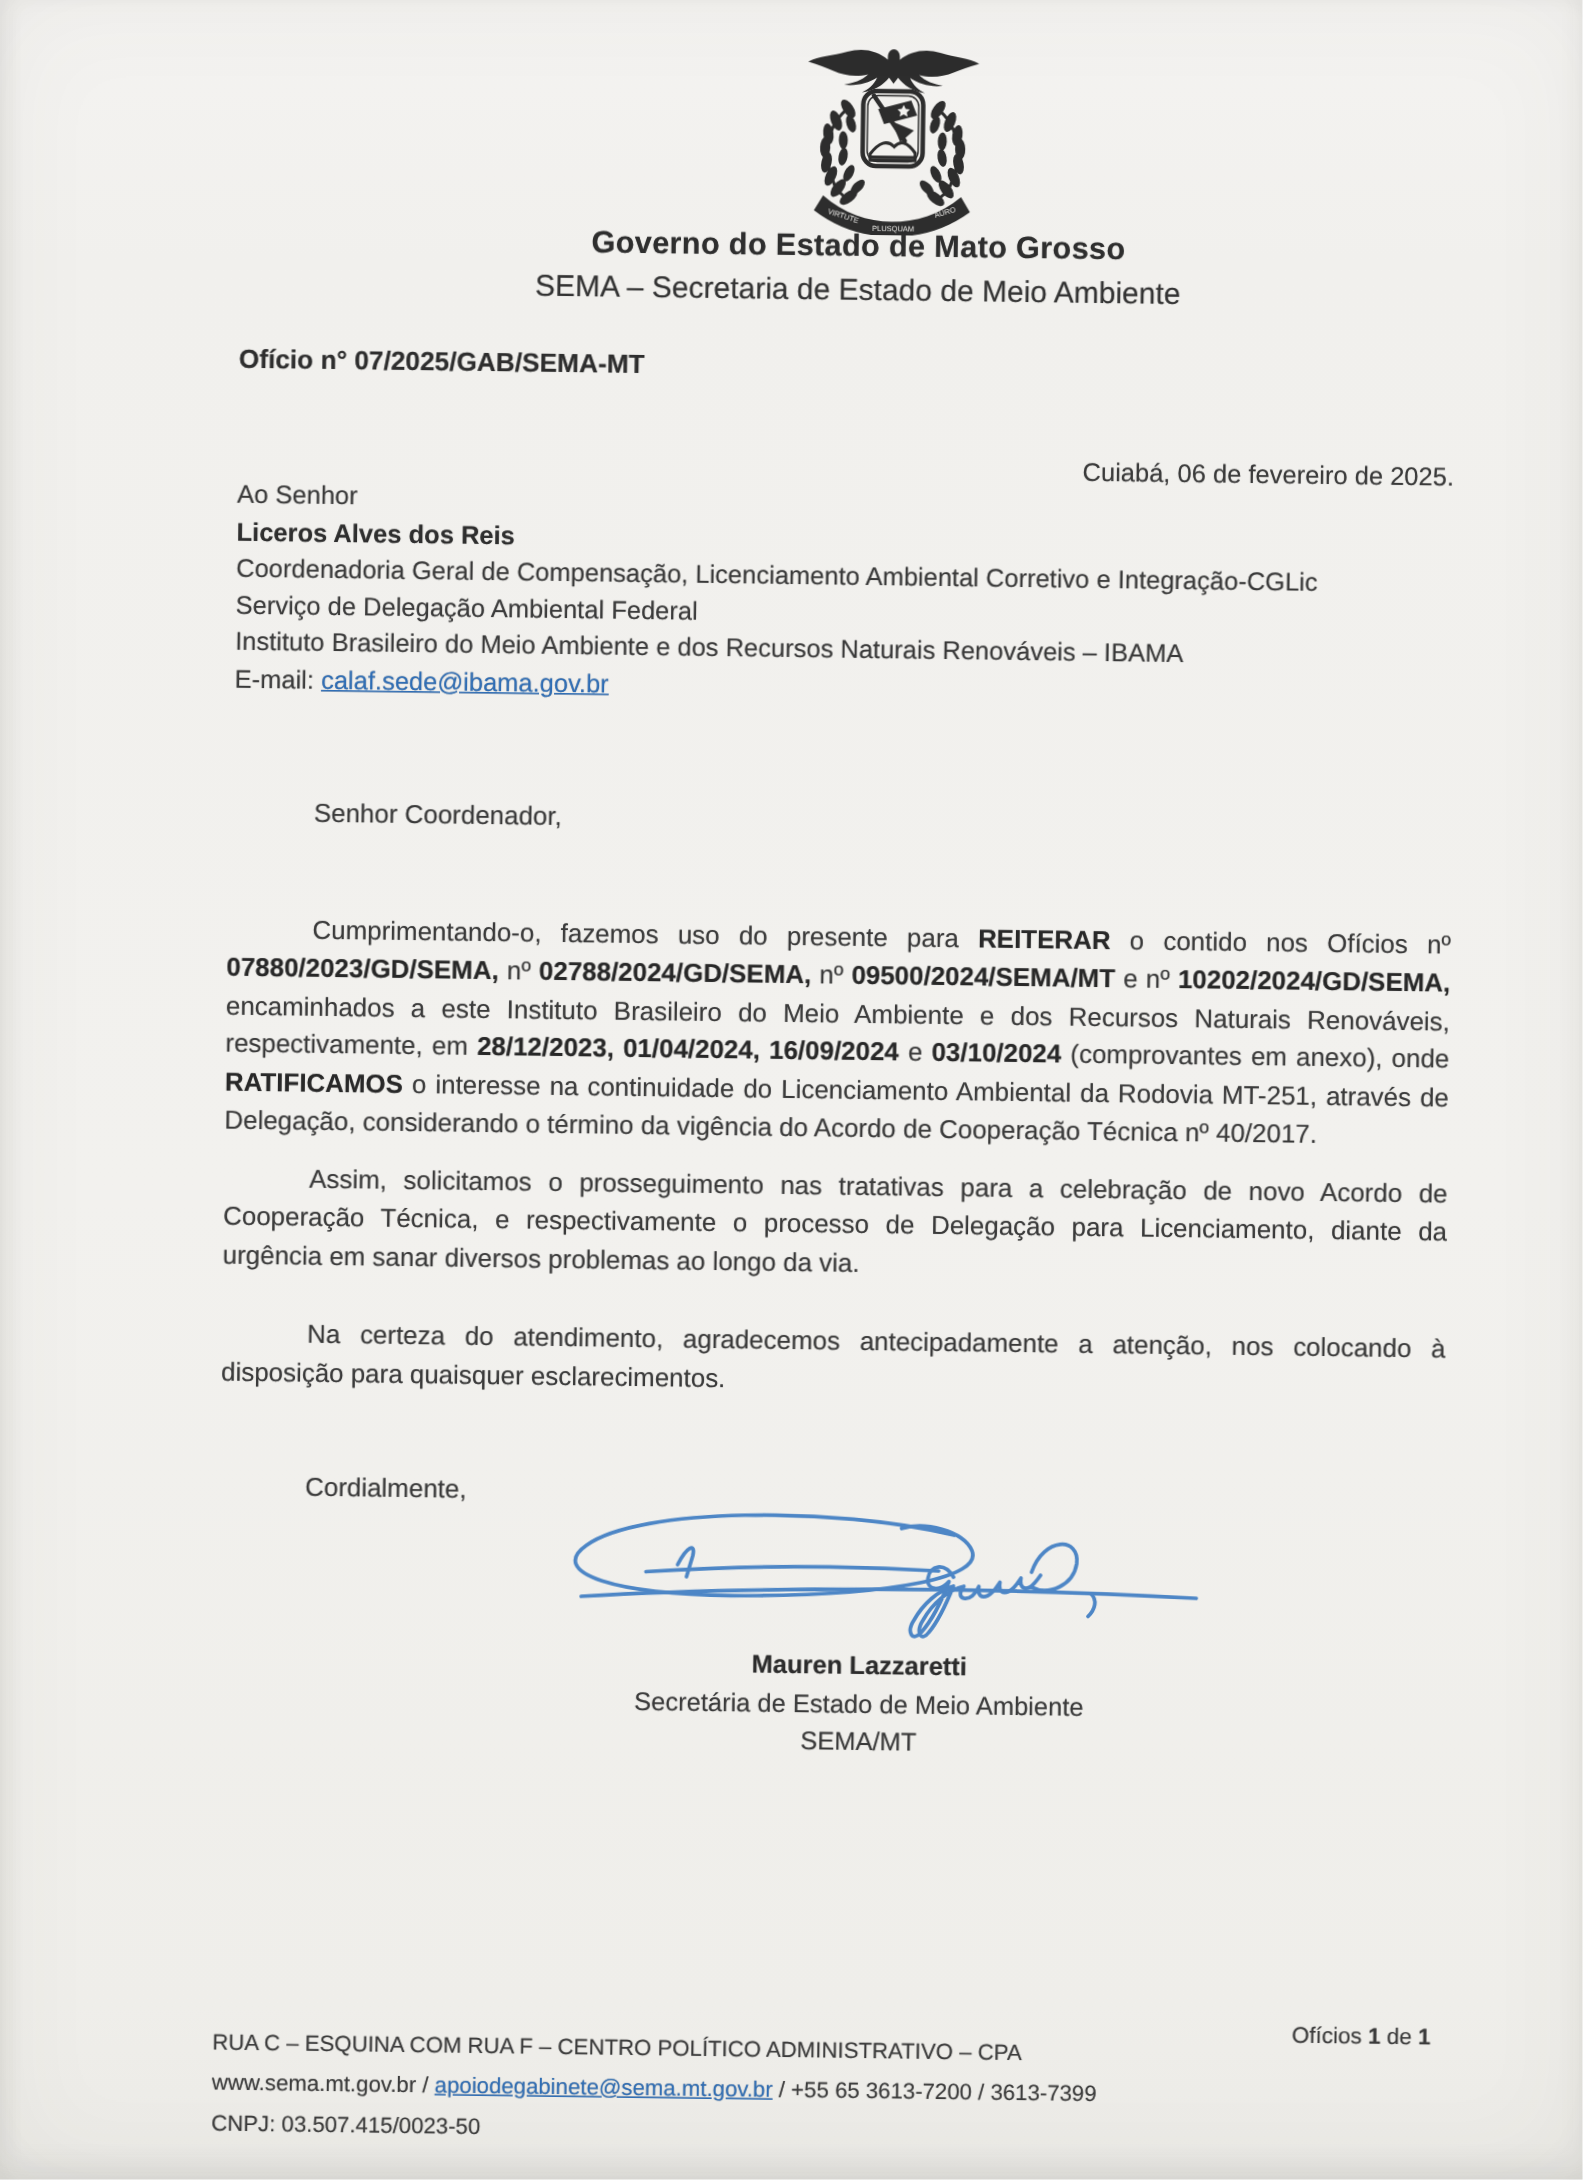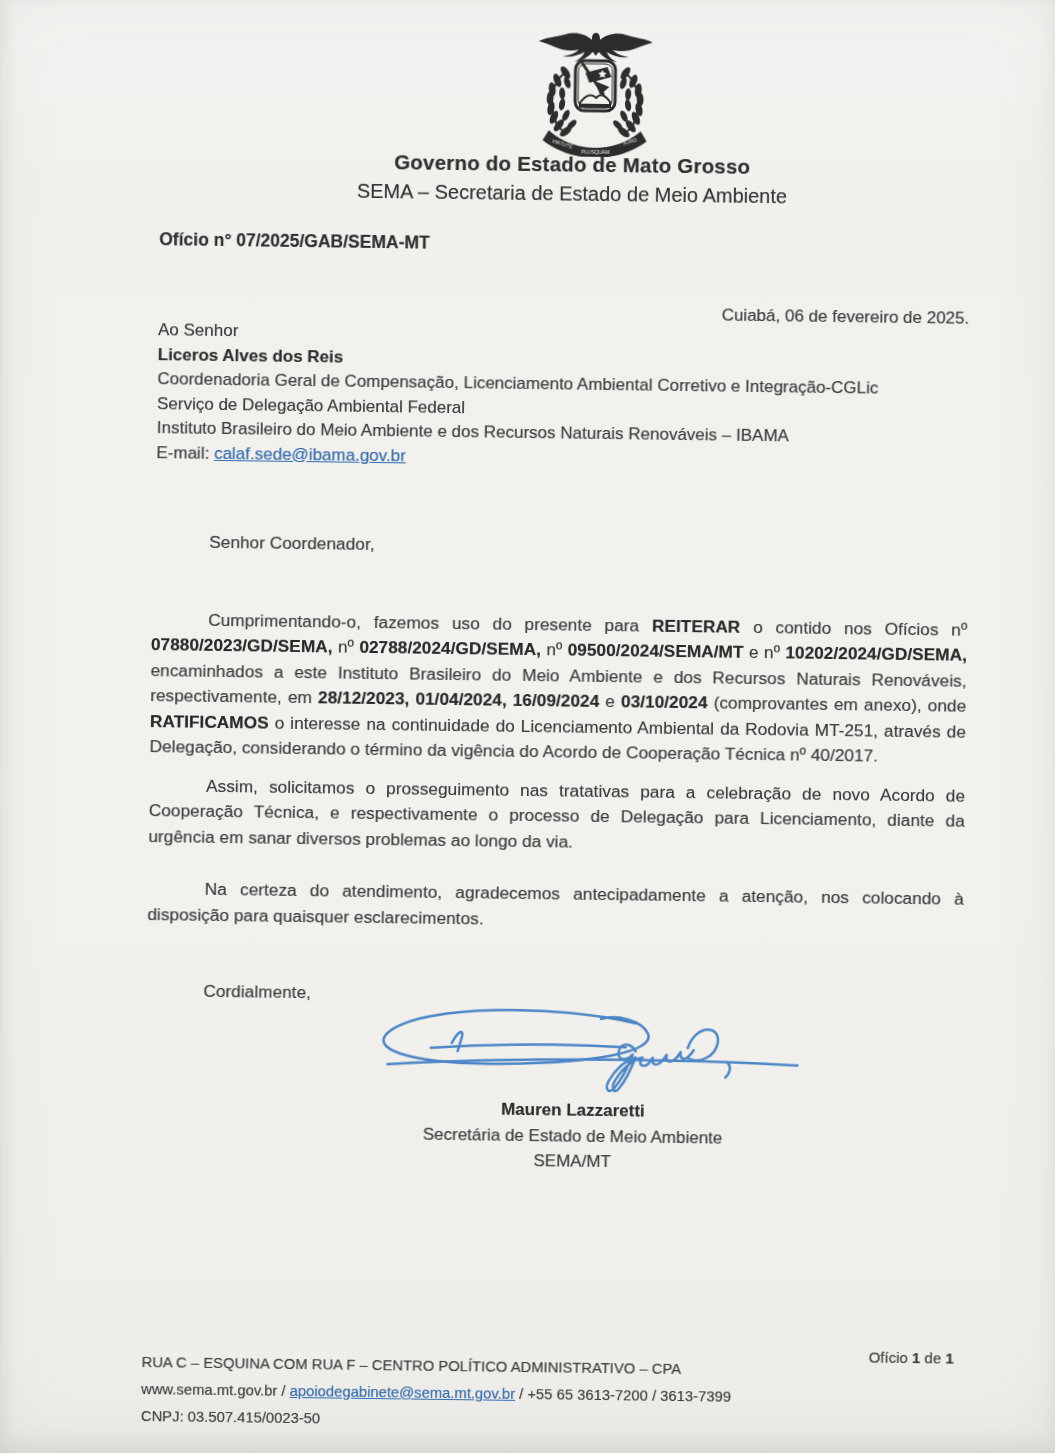--- a/index.html
+++ b/index.html
@@ -118,21 +118,21 @@
       <path d="M52 66 C160 58 330 56 462 62"></path>
     </g>
   </svg>
 
   <div class="abs signer">
     <div class="sname">Mauren Lazzaretti</div>
     <div>Secretária de Estado de Meio Ambiente</div>
     <div>SEMA/MT</div>
   </div>
 
-  <div class="abs page-info"><span>Ofício </span><span class="b" style="font-weight: bold;">1</span><span> de </span><span class="b" style="font-weight: bold;">1</span></div>
+  <div class="abs page-info"><span>Ofícios </span><span class="b" style="font-weight: bold;">1</span><span> de </span><span class="b" style="font-weight: bold;">1</span></div>
   <div class="abs footer">
     <div>RUA C – ESQUINA COM RUA F – CENTRO POLÍTICO ADMINISTRATIVO – CPA</div>
     <div><span>www.sema.mt.gov.br / </span><span class="runlink" style="color: rgb(46, 109, 181);">apoiodegabinete@sema.mt.gov.br</span><span> / +55 65 3613-7200 / 3613-7399</span></div>
     <div>CNPJ: 03.507.415/0023-50</div>
   </div>
 
 </div>
 <div class="vignette"></div>
 
 </body></html>

